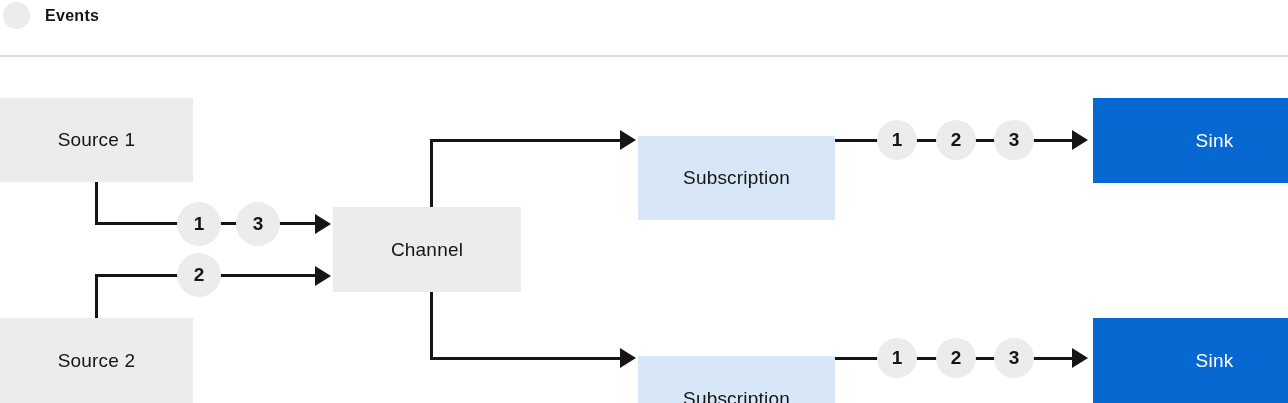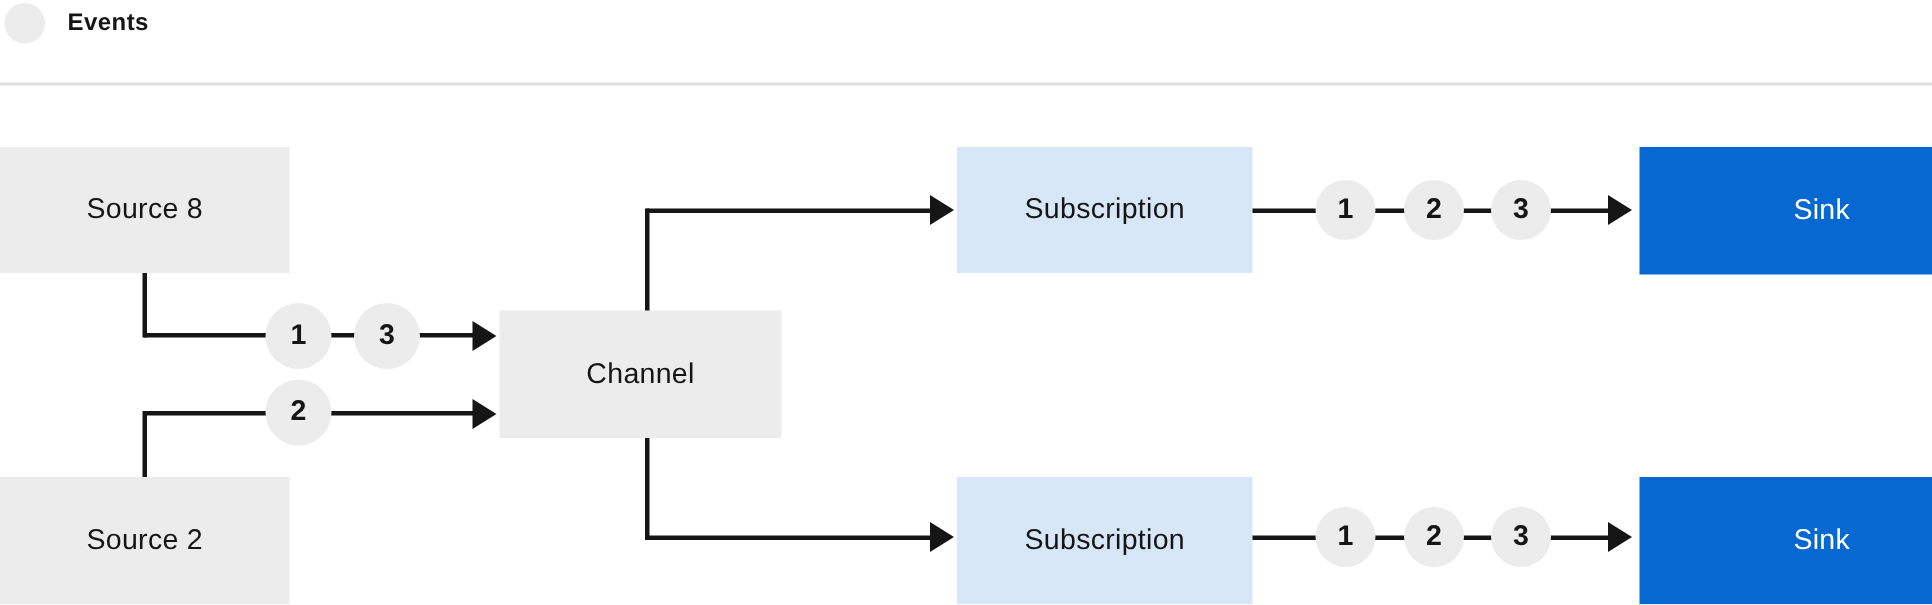--- a/index.html
+++ b/index.html
@@ -26,21 +26,21 @@
     width: 1288px; height: 2px;
     background: var(--color-separator, #dedede);
   }
   .node {
     position: absolute;
     display: flex; align-items: center; justify-content: center;
     font-size: 19px; color: var(--color-text, #151515);
     letter-spacing: 0.2px;
   }
   .node.gray  { background: var(--color-node_gray, #ececec); }
-  .node.lblue { background: var(--color-node_lightblue, #d7e7f7); }
+  .node.lblue { background: var(--color-node_lightblue, #d7e7f7); margin-top: 38px; }
   .node.blue  { background: var(--color-node_blue, #0768d2); color: #ffffff; padding-left: 24px; }
   .hline, .vline { position: absolute; background: var(--color-line, #151515); }
   .hline { height: 3px; }
   .vline { width: 3px; }
   .arrowhead {
     position: absolute; width: 0; height: 0;
     border-top: 10px solid transparent;
     border-bottom: 10px solid transparent;
     border-left: 16px solid var(--color-line, #151515);
   }
@@ -56,21 +56,21 @@
 </head>
 <body>
 
 <div class="stage">
 
   <span class="legend-dot"></span>
   <span class="legend-label">Events</span>
   <div class="separator"></div>
 
   <div class="node gray" style="left:0; top:98px; width:193px; height:84px;">
-    <span>Source 8</span>
+    <span>Source 1</span>
   </div>
   <div class="node gray" style="left:0; top:318px; width:193px; height:85px;">
     <span>Source 2</span>
   </div>
   <div class="node gray" style="left:333px; top:207px; width:188px; height:85px;">
     <span>Channel</span>
   </div>
   <div class="node lblue" style="left:638px; top:98px; width:197px; height:84px;">
     <span>Subscription</span>
   </div>

